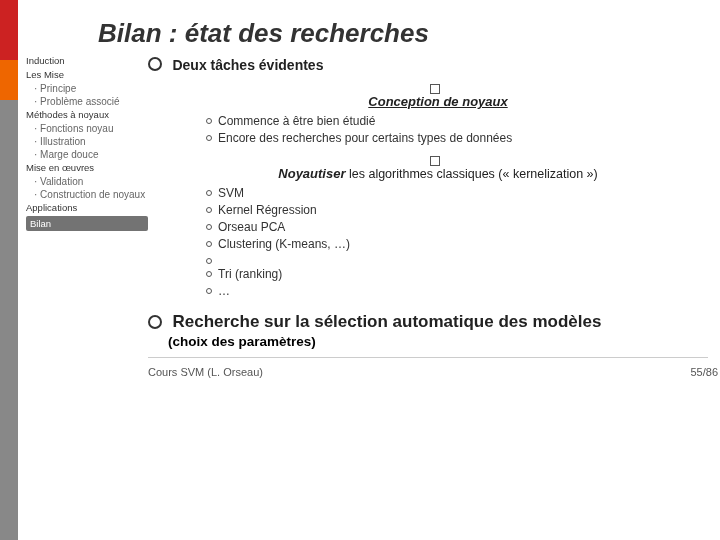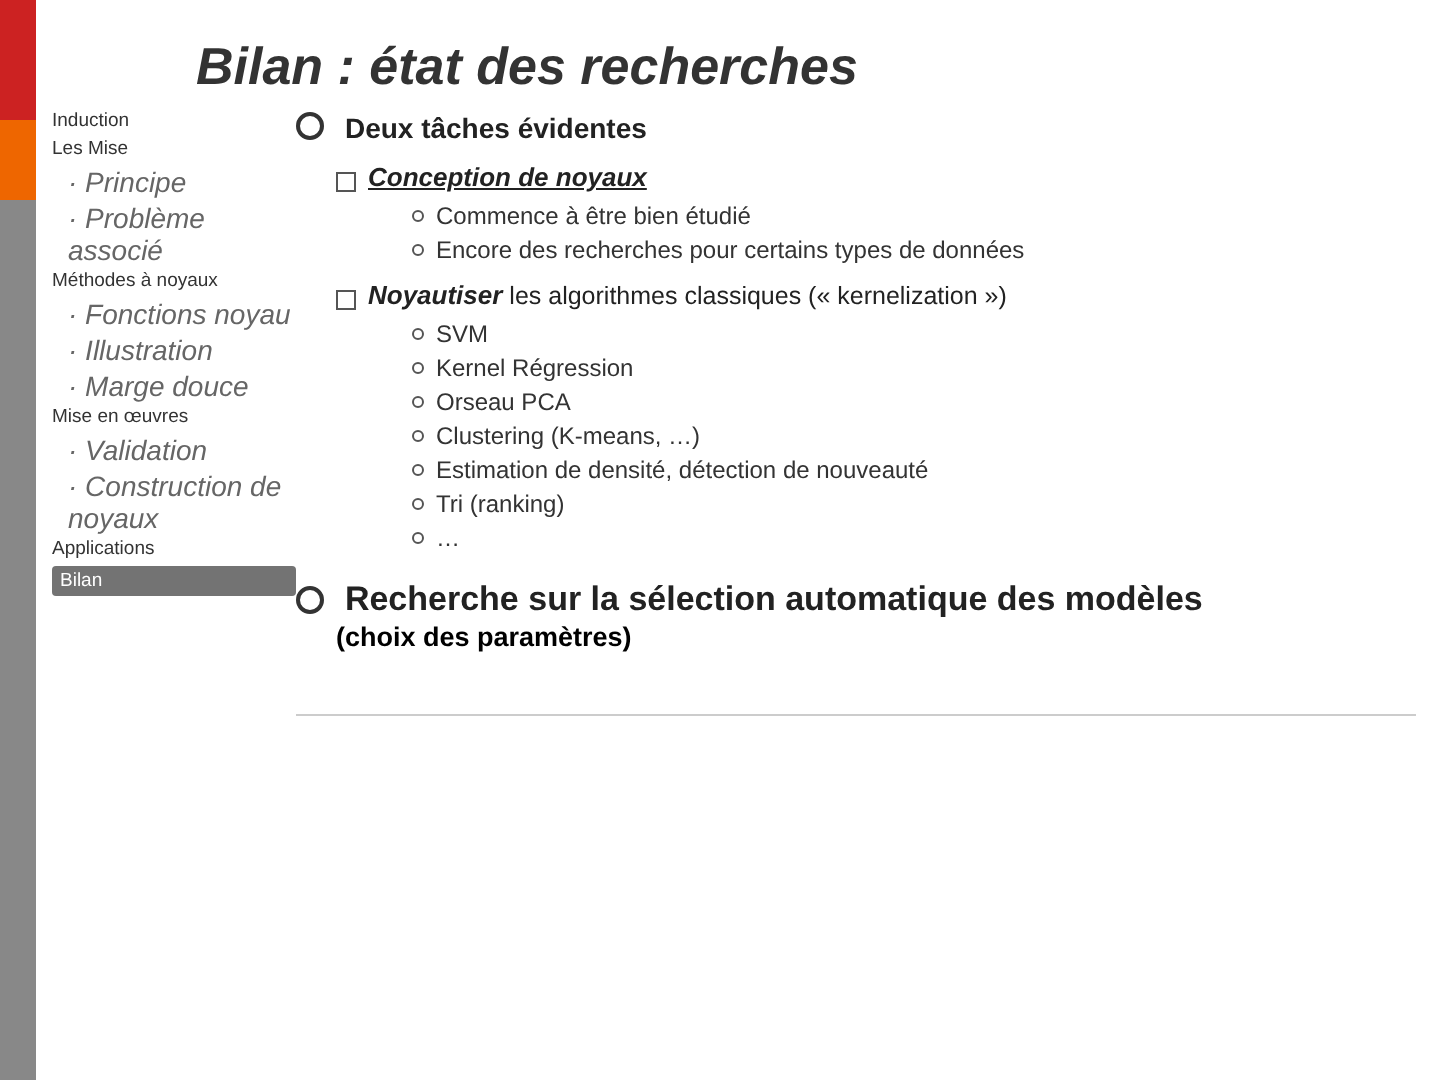--- a/index.html
+++ b/index.html
@@ -64,23 +64,22 @@
       padding-left: 8px;
     }
     .nav-section {
       margin-bottom: 3px;
       color: #333;
       font-size: 9.5px;
     }
     .nav-subsection {
       color: #666;
       padding-left: 8px;
-      font-size: 14px;
+      font-size: 10px;
       margin-bottom: 2px;
-      font-style: italic;
     }
     .nav-active {
       background: #737373;
       color: white;
       padding: 2px 4px;
       border-radius: 2px;
     }
 
     
     .content {
@@ -112,22 +111,23 @@
       color: #222;
       vertical-align: middle;
     }
 
     .level2-block {
       margin-left: 20px;
       margin-top: 5px;
     }
     .level2-row {
       display: flex;
-      align-items: flex-end;
+      align-items: center;
       margin-bottom: 5px;
+      flex-direction: column;
     }
     .level2-marker {
       display: inline-block;
       width: 10px;
       height: 10px;
       border: 1.5px solid #555;
       margin-right: 6px;
       margin-top: 3px;
       flex-shrink: 0;
     }
@@ -279,21 +279,20 @@
         <div class="level3-row">
           <span class="level3-marker"></span>
           <span class="level3-text">Orseau PCA</span>
         </div>
         <div class="level3-row">
           <span class="level3-marker"></span>
           <span class="level3-text">Clustering    (K-means, …)</span>
         </div>
         <div class="level3-row">
           <span class="level3-marker"></span>
-          <span class="level3-text">Estimation de densité, détection de nouveauté</span>
         </div>
         <div class="level3-row">
           <span class="level3-marker"></span>
           <span class="level3-text">Tri  (ranking)</span>
         </div>
         <div class="level3-row">
           <span class="level3-marker"></span>
           <span class="level3-text">…</span>
         </div>
       </div>
@@ -303,14 +302,18 @@
       <span class="level1-marker"></span>
       <span class="bold-text">Recherche sur la sélection automatique des modèles</span>
       <br>
       <span style="margin-left: 20px; font-size:13.5px; font-weight: bold;">(choix des paramètres)</span>
     </div>
 
   </div>
 
   <div class="separator-line"></div>
 
+  <div class="footer">
+    <span>Cours SVM  (L. Orseau)</span>
+    <span>55/86</span>
+  </div>
 
 </div>
 
 </body></html>

